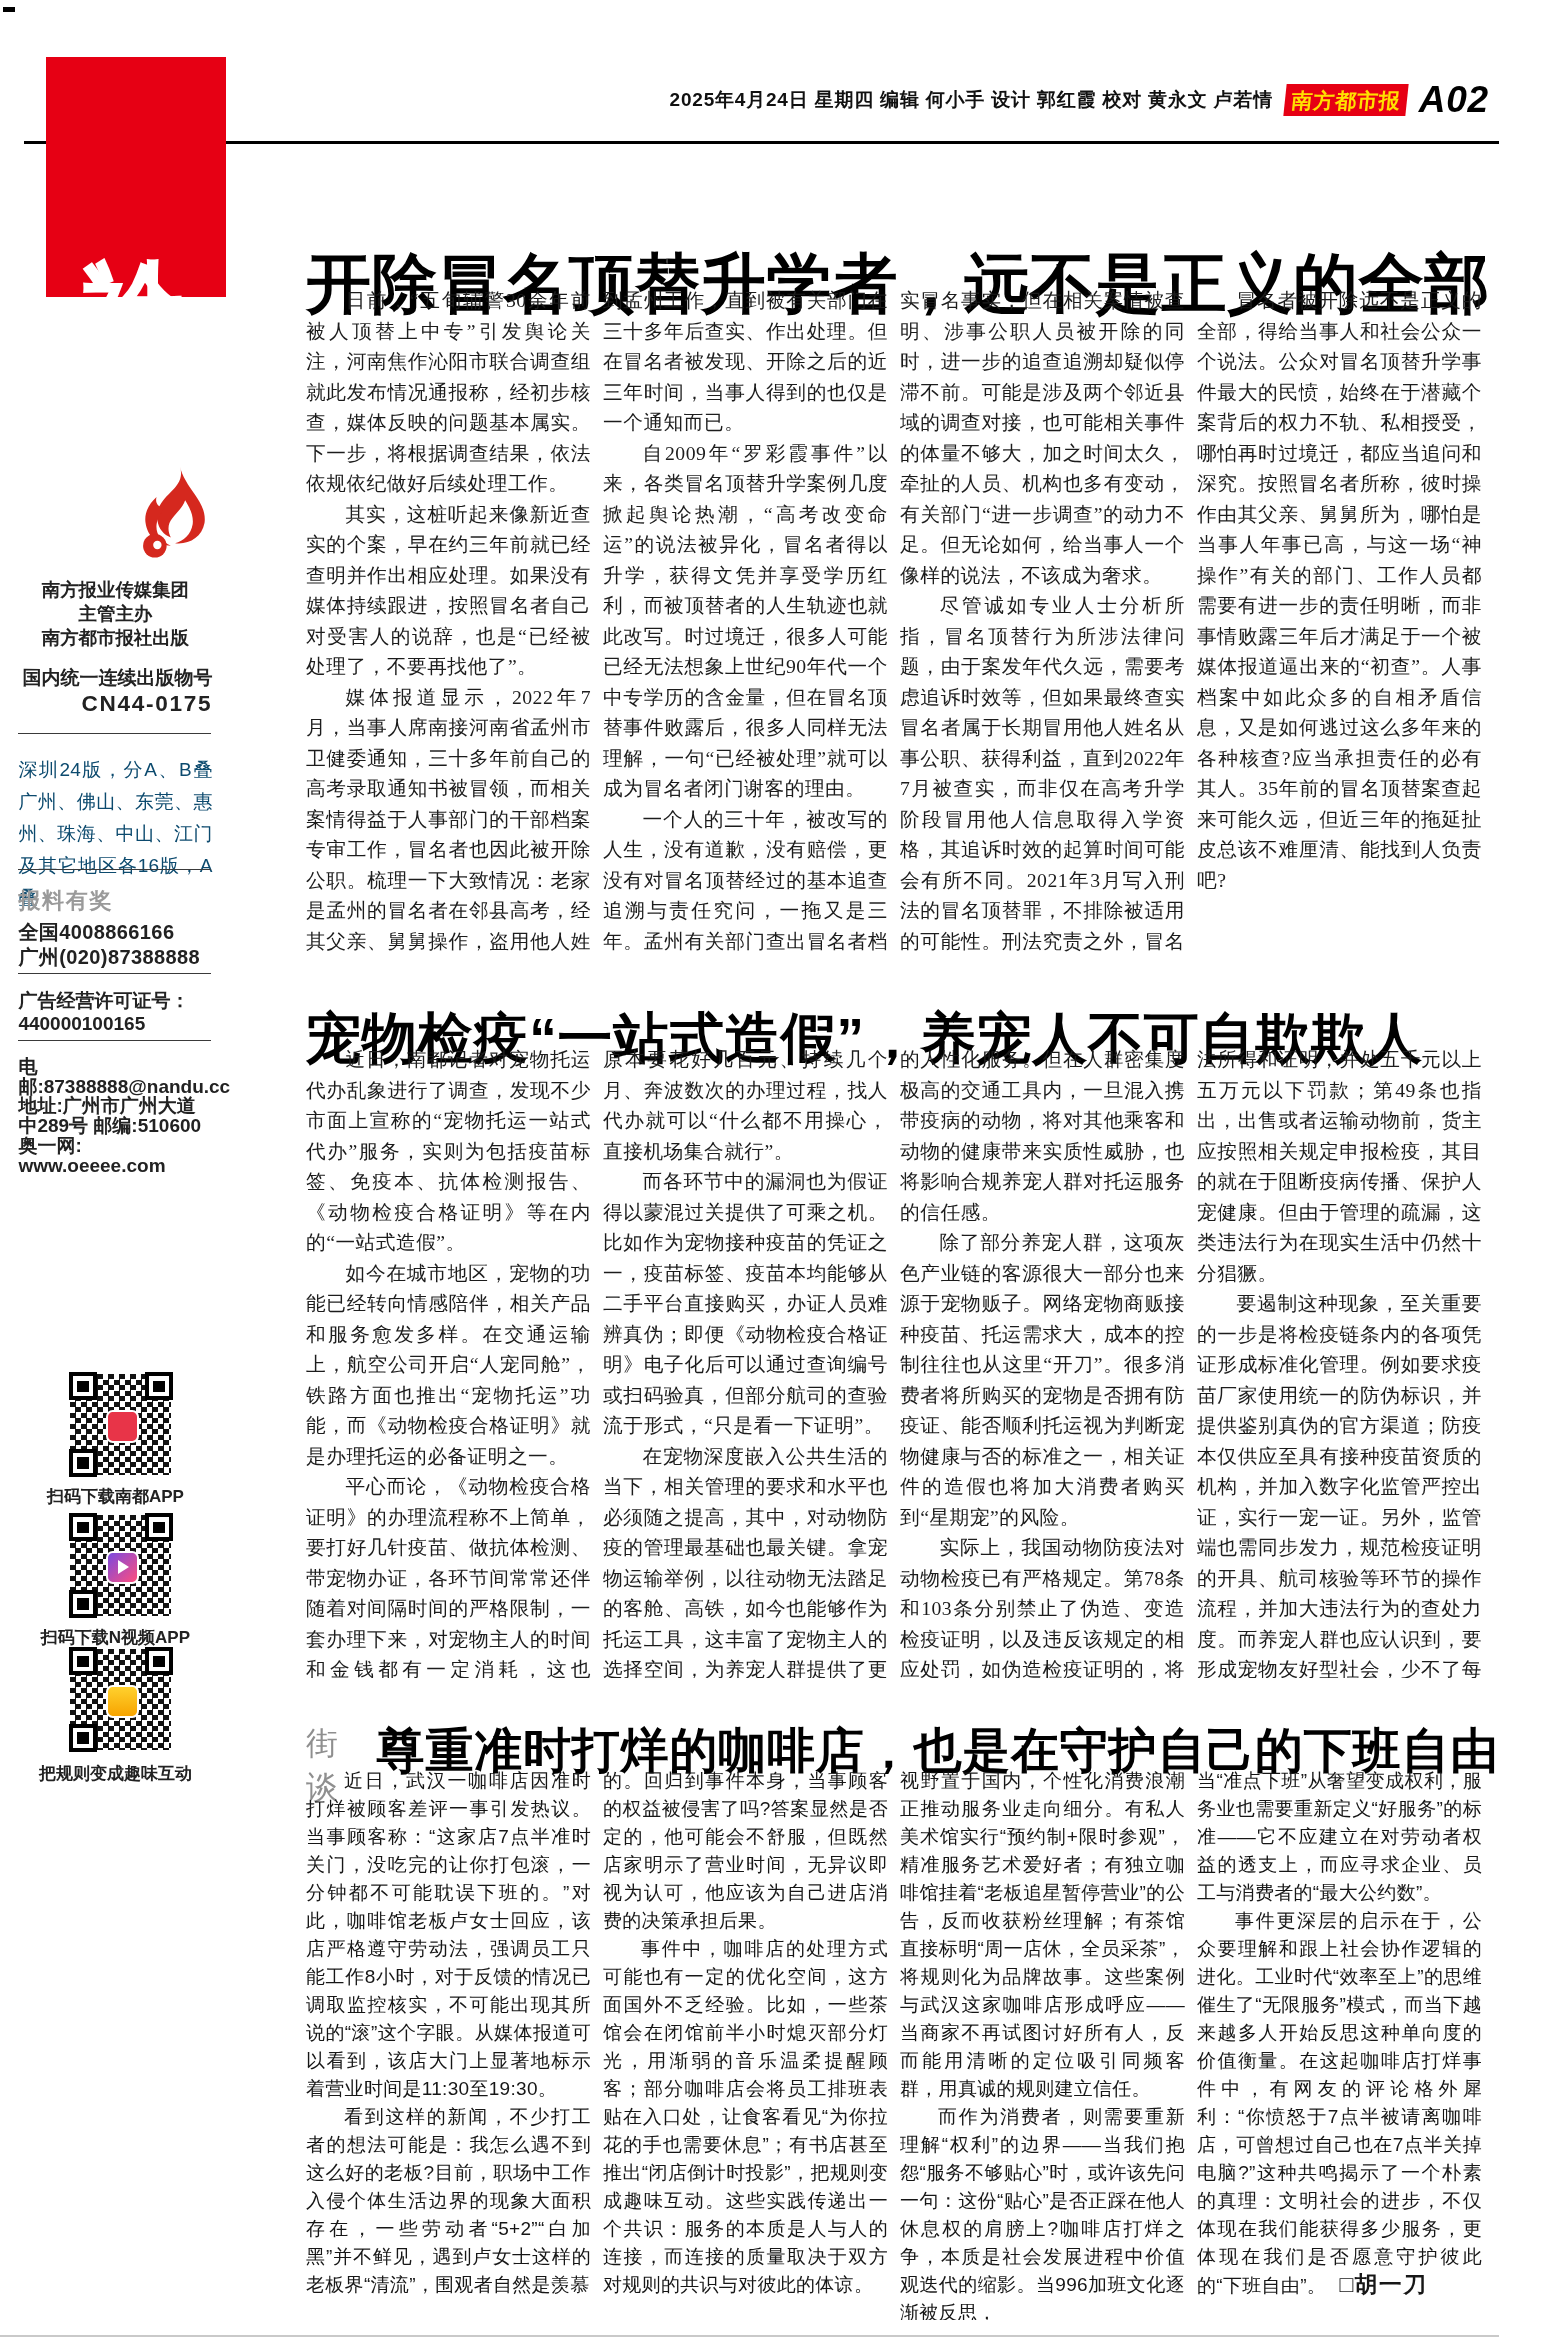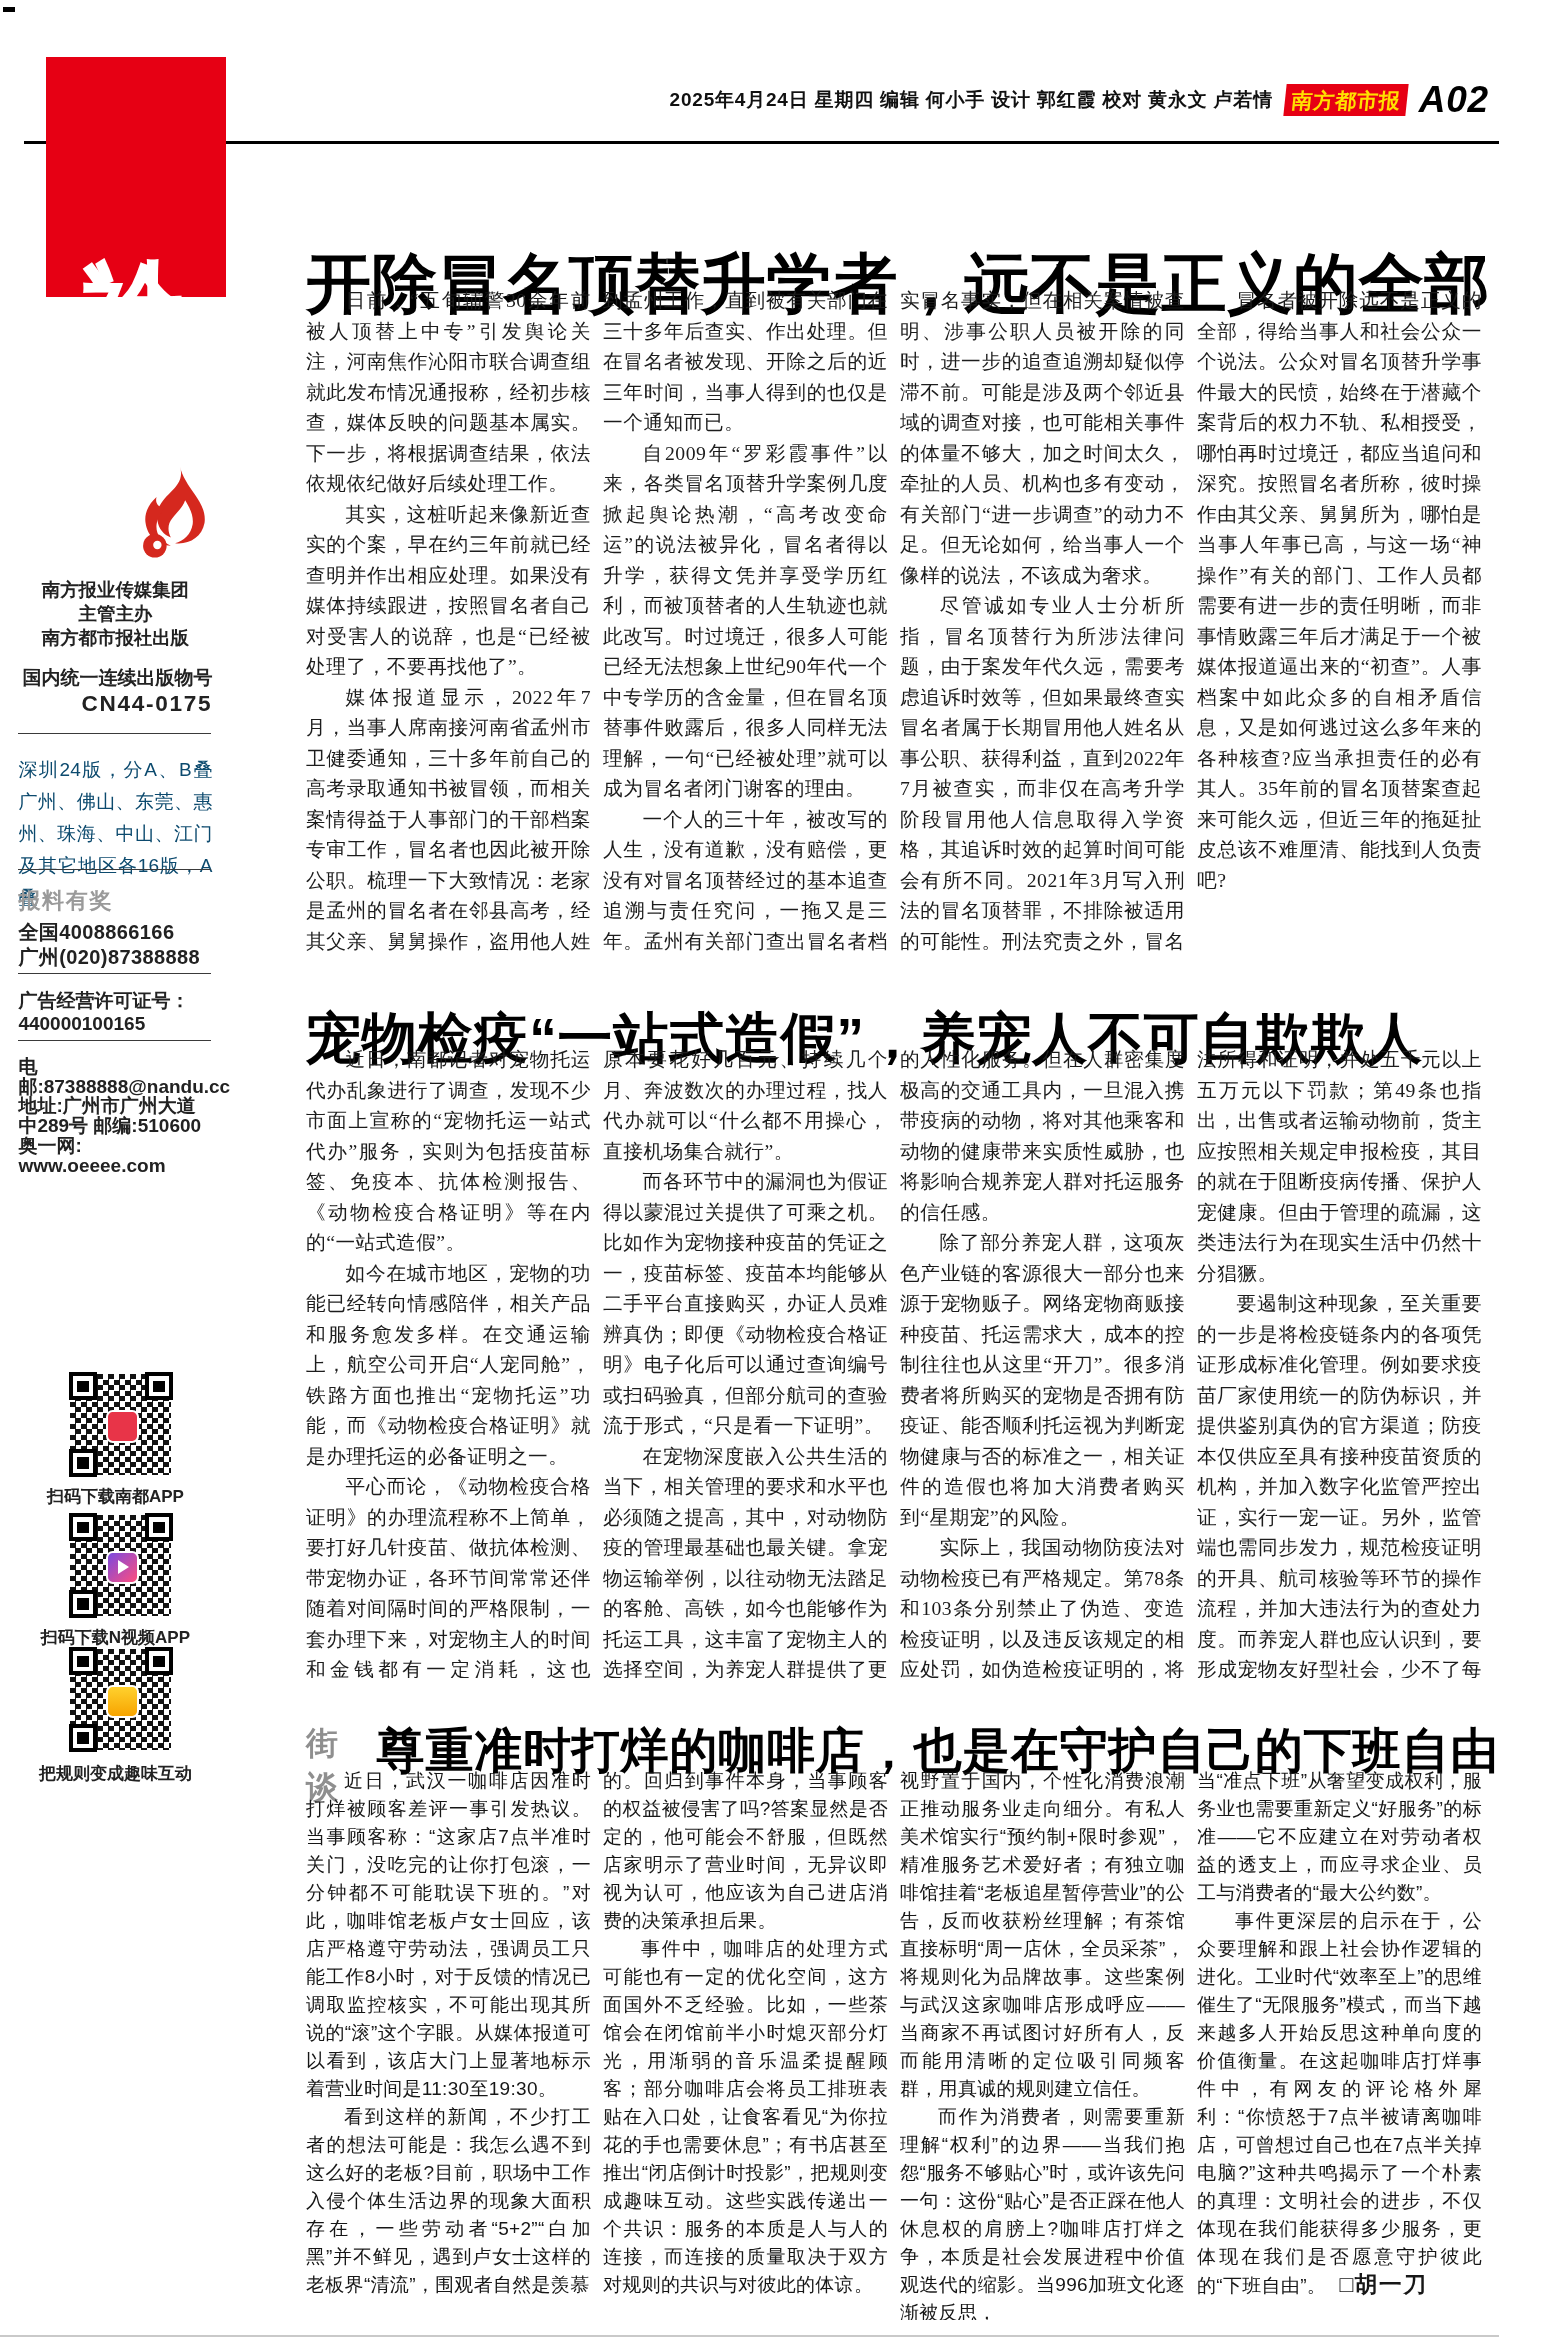--- a/index.html
+++ b/index.html
@@ -52,21 +52,21 @@
   .icon-wb{background:linear-gradient(180deg,#ffd12e,#f7a400);}
   .qr-cap{position:absolute;left:0;width:194px;text-align:center;font-size:17px;font-weight:700;color:#222;}
   .cap1{top:1020px;} .cap2{top:1161px;} .cap3{top:1297px;}
 
   
   .headline{position:absolute;left:306px;white-space:nowrap;font-weight:900;color:#000;
             font-family:"Liberation Sans","DejaVu Sans",sans-serif;}
   .h1{top:196px;font-size:65px;letter-spacing:0.8px;}
   .h2{top:965px;font-size:55px;letter-spacing:0.8px;}
   .h3row{position:absolute;left:306px;top:1687px;display:flex;align-items:flex-end;gap:32px;}
-  .kicker{font-size:32px;font-weight:700;color:#8f8f8f;padding-bottom:5px;}
+  .kicker{font-size:32px;font-weight:400;color:#8f8f8f;padding-bottom:5px;}
   .h3{position:static;font-size:48px;letter-spacing:0.8px;font-weight:900;white-space:nowrap;}
 
   .body-cols{position:absolute;left:306px;width:1215px;display:flex;gap:12px;}
   .b1{top:285px;height:672px;}
   .b2{top:1044px;height:634px;}
   .b3{top:1767px;height:553px;}
   .col{width:285px;overflow:hidden;text-align:justify;}
   .kai .col{font-family:"Liberation Serif","DejaVu Serif",serif;font-size:19.7px;line-height:30.5px;
             letter-spacing:0.5px;color:#1c1c1c;}
   .hei .col{font-family:"Liberation Sans","DejaVu Sans",sans-serif;font-size:19px;line-height:28px;

